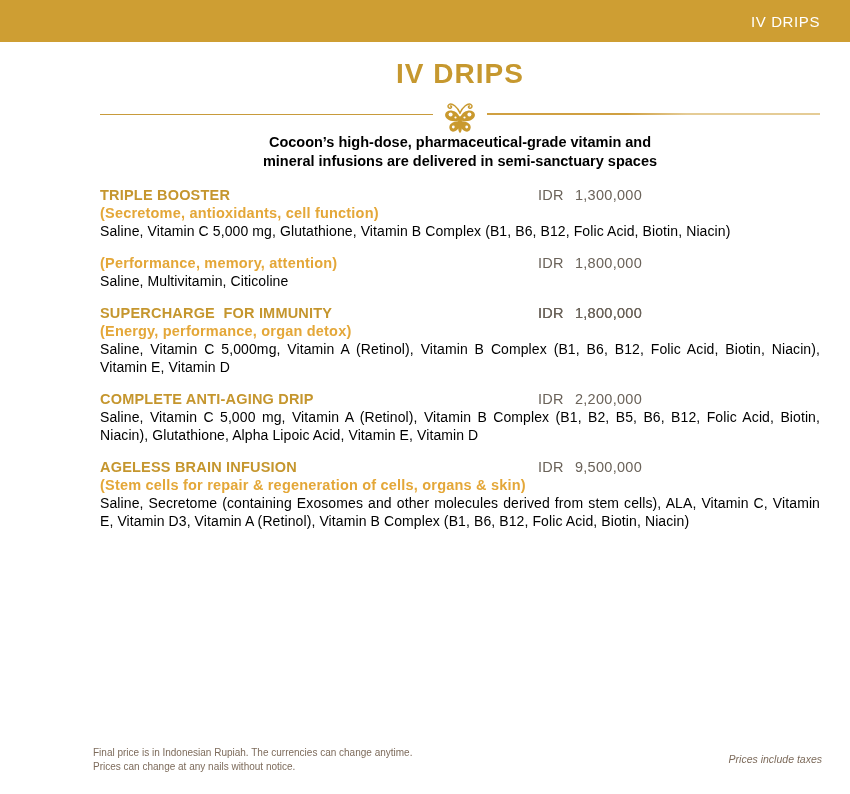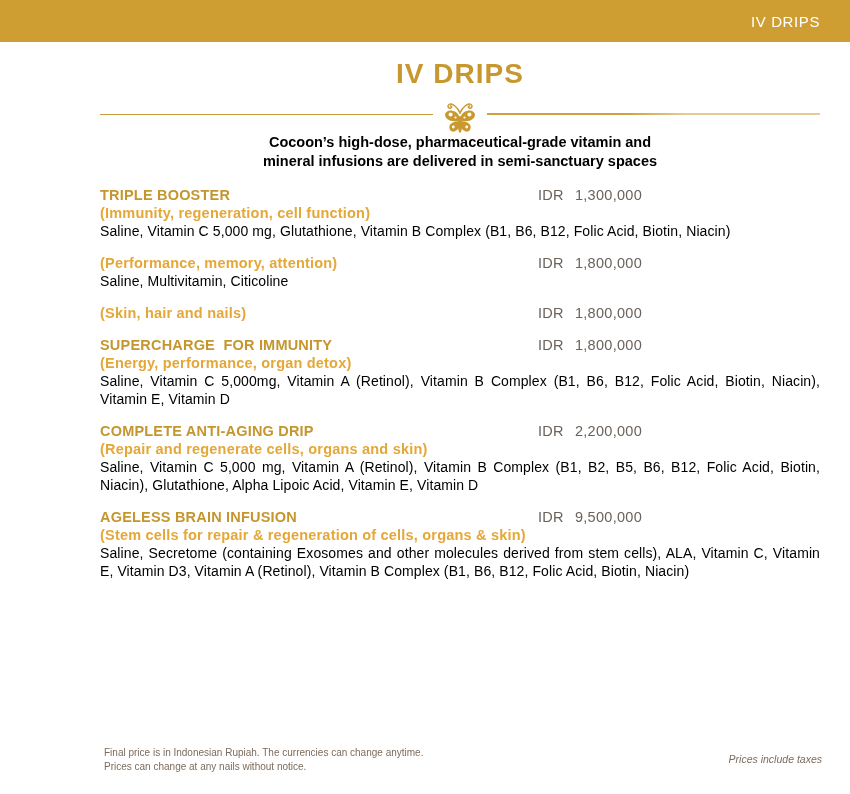--- a/index.html
+++ b/index.html
@@ -69,21 +69,21 @@
     color: #E4A738; font-weight: bold; font-size: 14.5px; line-height: 18px;
     letter-spacing: 0.2px;
   }
   .item-desc {
     color: #000000; font-size: 14px; line-height: 18px; letter-spacing: 0.1px;
     text-align: justify;
   }
 
   
   .footer-left {
-    position: absolute; left: 104px; bottom: 21px;
+    position: absolute; left: 93px; bottom: 21px;
     color: #7D6B5B; font-size: 10px; line-height: 13.5px;
   }
   .footer-right {
     position: absolute; right: 28px; bottom: 29px;
     color: #7D6B5B; font-size: 10.5px; font-style: italic;
   }
 </style>
 </head>
 <body>
 
@@ -124,46 +124,44 @@
   <div class="subtitle">
     <div>Cocoon’s high-dose, pharmaceutical-grade vitamin and</div>
     <div>mineral infusions are delivered in semi-sanctuary spaces</div>
   </div>
 
   <div class="menu">
 
     <div class="item">
       <div class="item-name">TRIPLE BOOSTER</div>
       <div class="item-price"><span>IDR</span><span class="amt">1,300,000</span></div>
-      <div class="item-focus">(Immunity, regeneration, cell function)</div>
+      <div class="item-focus">(Secretome, antioxidants, cell function)</div>
       <div class="item-desc">Saline, Vitamin C 5,000 mg, Glutathione, Vitamin B Complex (B1, B6, B12, Folic Acid, Biotin, Niacin)</div>
     </div>
 
     <div class="item">
       <div class="item-price"><span>IDR</span><span class="amt">1,800,000</span></div>
       <div class="item-focus">(Performance, memory, attention)</div>
       <div class="item-desc">Saline, Multivitamin, Citicoline</div>
     </div>
 
     <div class="item">
       <div class="item-price"><span>IDR</span><span class="amt">1,800,000</span></div>
-      <div class="item-focus">(Skin, hair and nails)</div>
     </div>
 
     <div class="item">
       <div class="item-name">SUPERCHARGE  FOR IMMUNITY</div>
       <div class="item-price"><span>IDR</span><span class="amt">1,800,000</span></div>
       <div class="item-focus">(Energy, performance, organ detox)</div>
       <div class="item-desc">Saline, Vitamin C 5,000mg, Vitamin A (Retinol), Vitamin B Complex (B1, B6, B12, Folic Acid, Biotin, Niacin), Vitamin E, Vitamin D</div>
     </div>
 
     <div class="item">
       <div class="item-name">COMPLETE ANTI-AGING DRIP</div>
       <div class="item-price"><span>IDR</span><span class="amt">2,200,000</span></div>
-      <div class="item-focus">(Repair and regenerate cells, organs and skin)</div>
       <div class="item-desc">Saline, Vitamin C 5,000 mg, Vitamin A (Retinol), Vitamin B Complex (B1, B2, B5, B6, B12, Folic Acid, Biotin, Niacin), Glutathione, Alpha Lipoic Acid, Vitamin E, Vitamin D</div>
     </div>
 
     <div class="item">
       <div class="item-name">AGELESS BRAIN INFUSION</div>
       <div class="item-price"><span>IDR</span><span class="amt">9,500,000</span></div>
       <div class="item-focus">(Stem cells for repair &amp; regeneration of cells, organs &amp; skin)</div>
       <div class="item-desc">Saline, Secretome (containing Exosomes and other molecules derived from stem cells), ALA, Vitamin C, Vitamin E, Vitamin D3, Vitamin A (Retinol), Vitamin B Complex (B1, B6, B12, Folic Acid, Biotin, Niacin)</div>
     </div>
 

